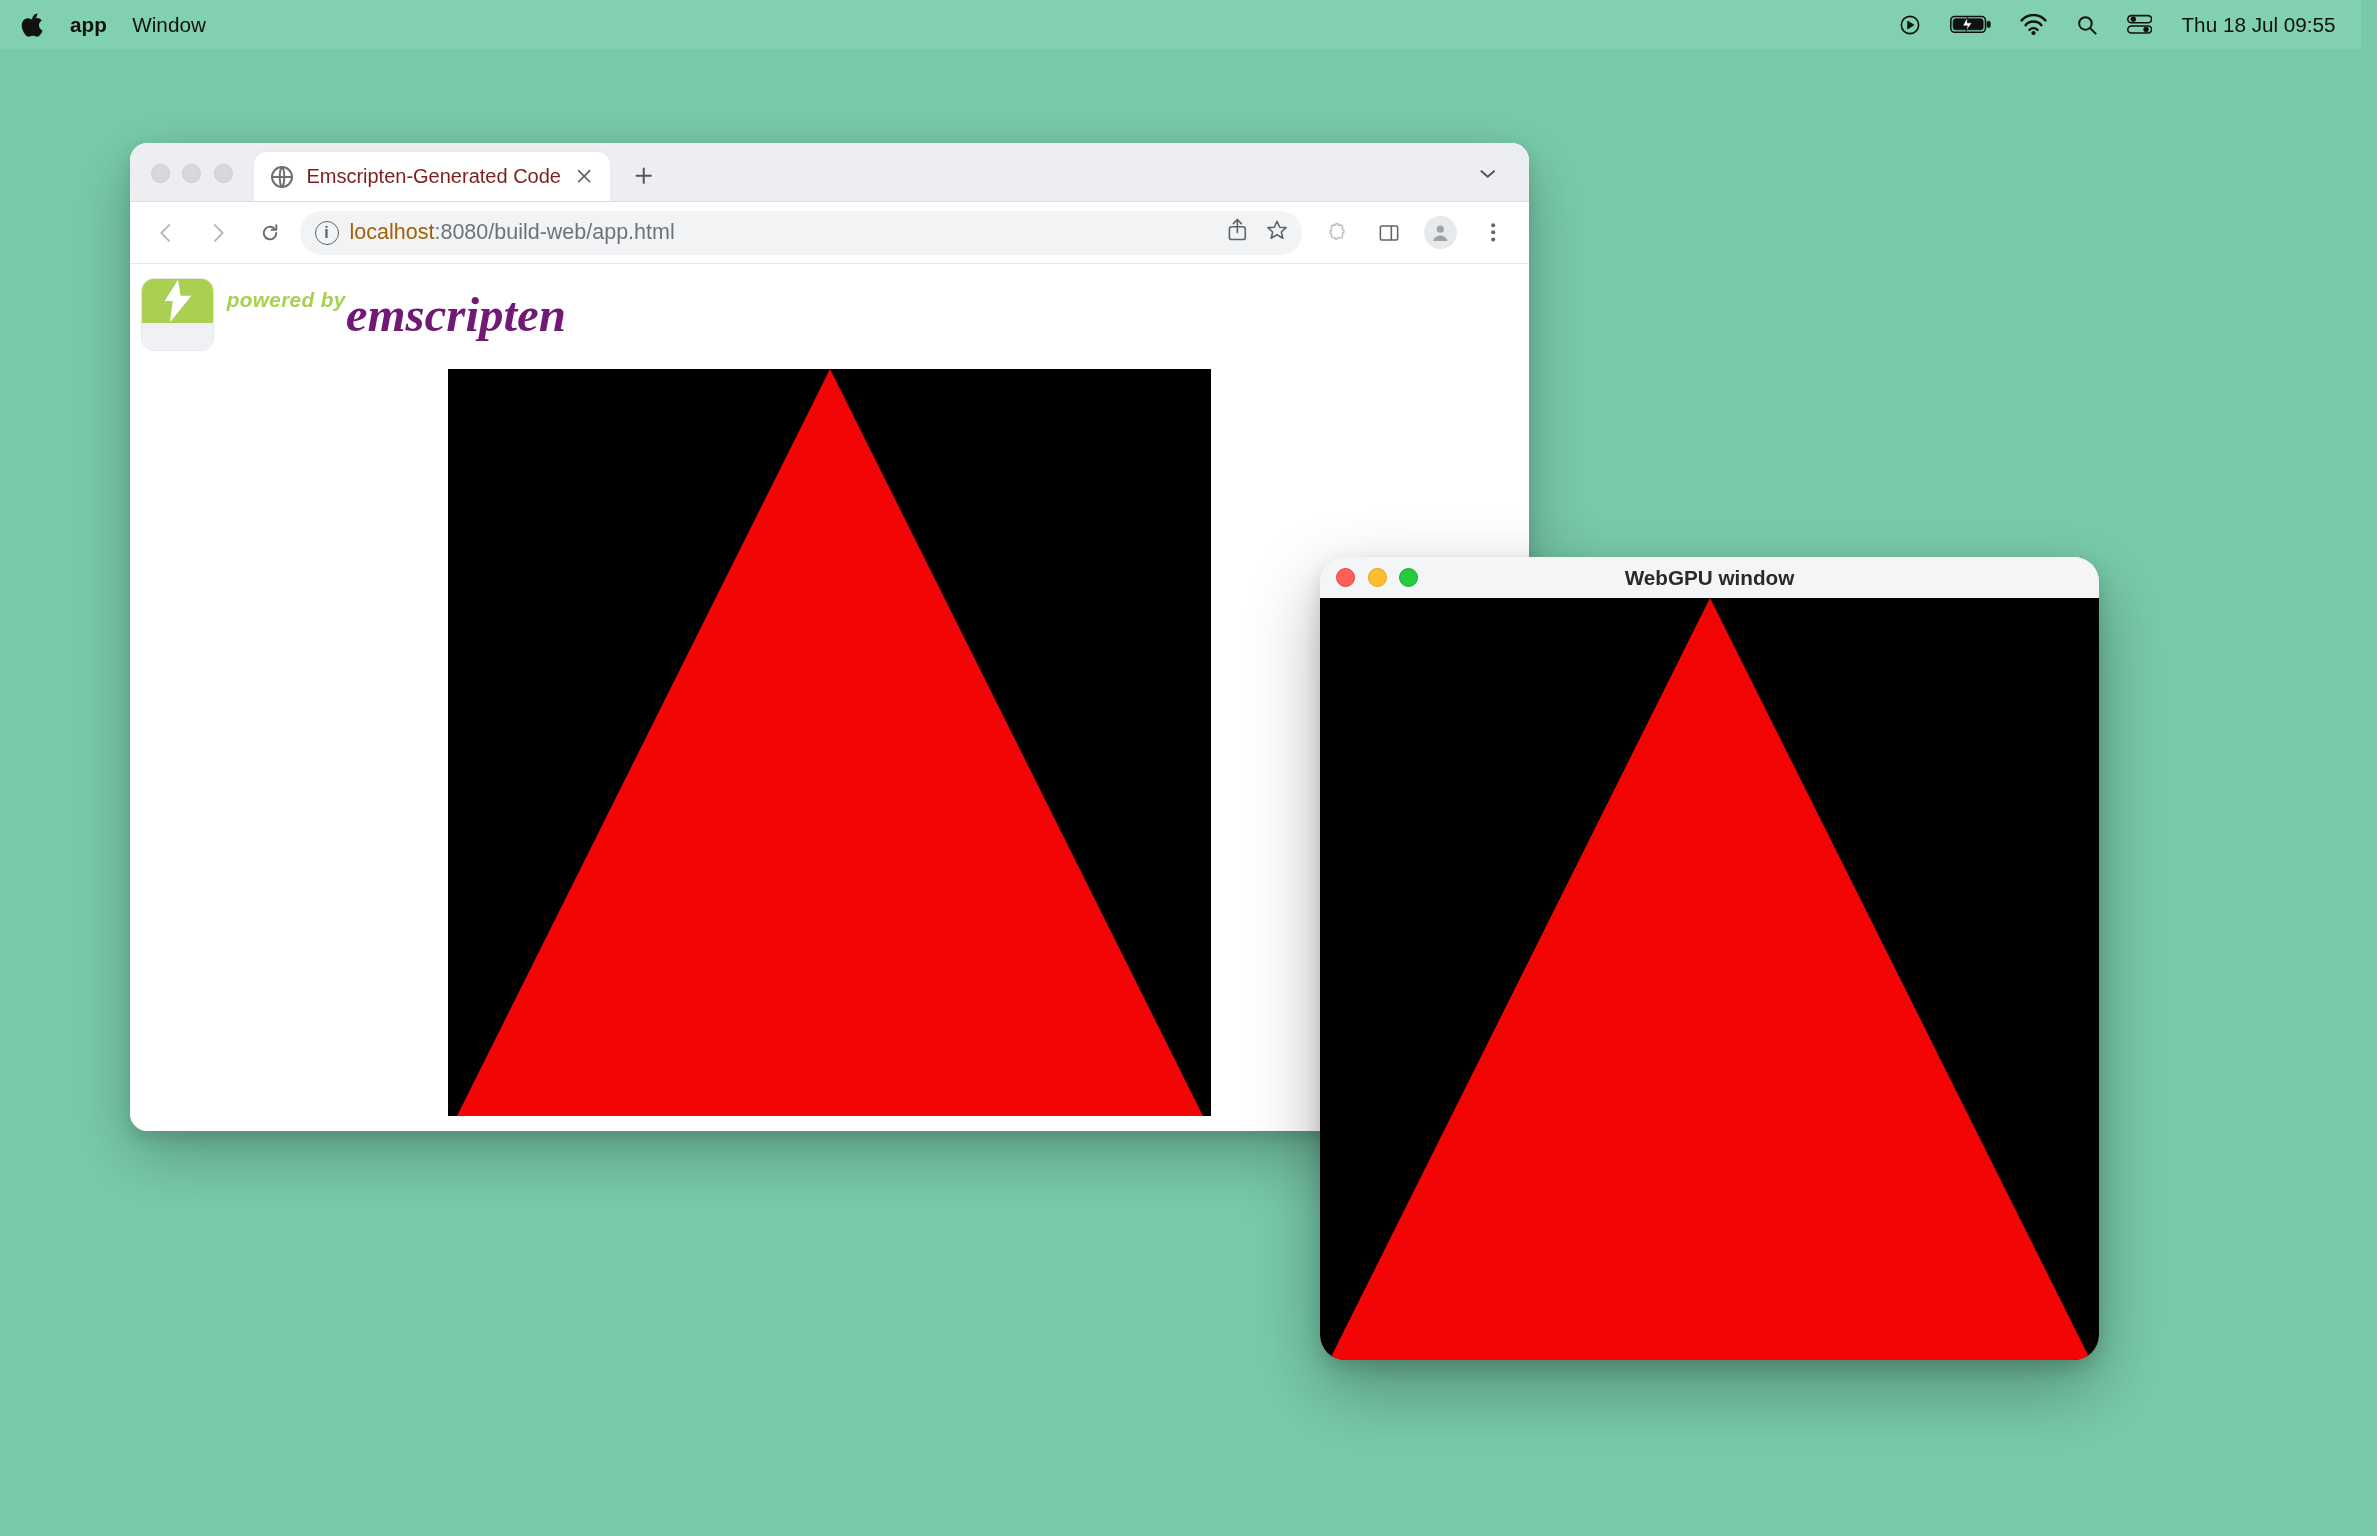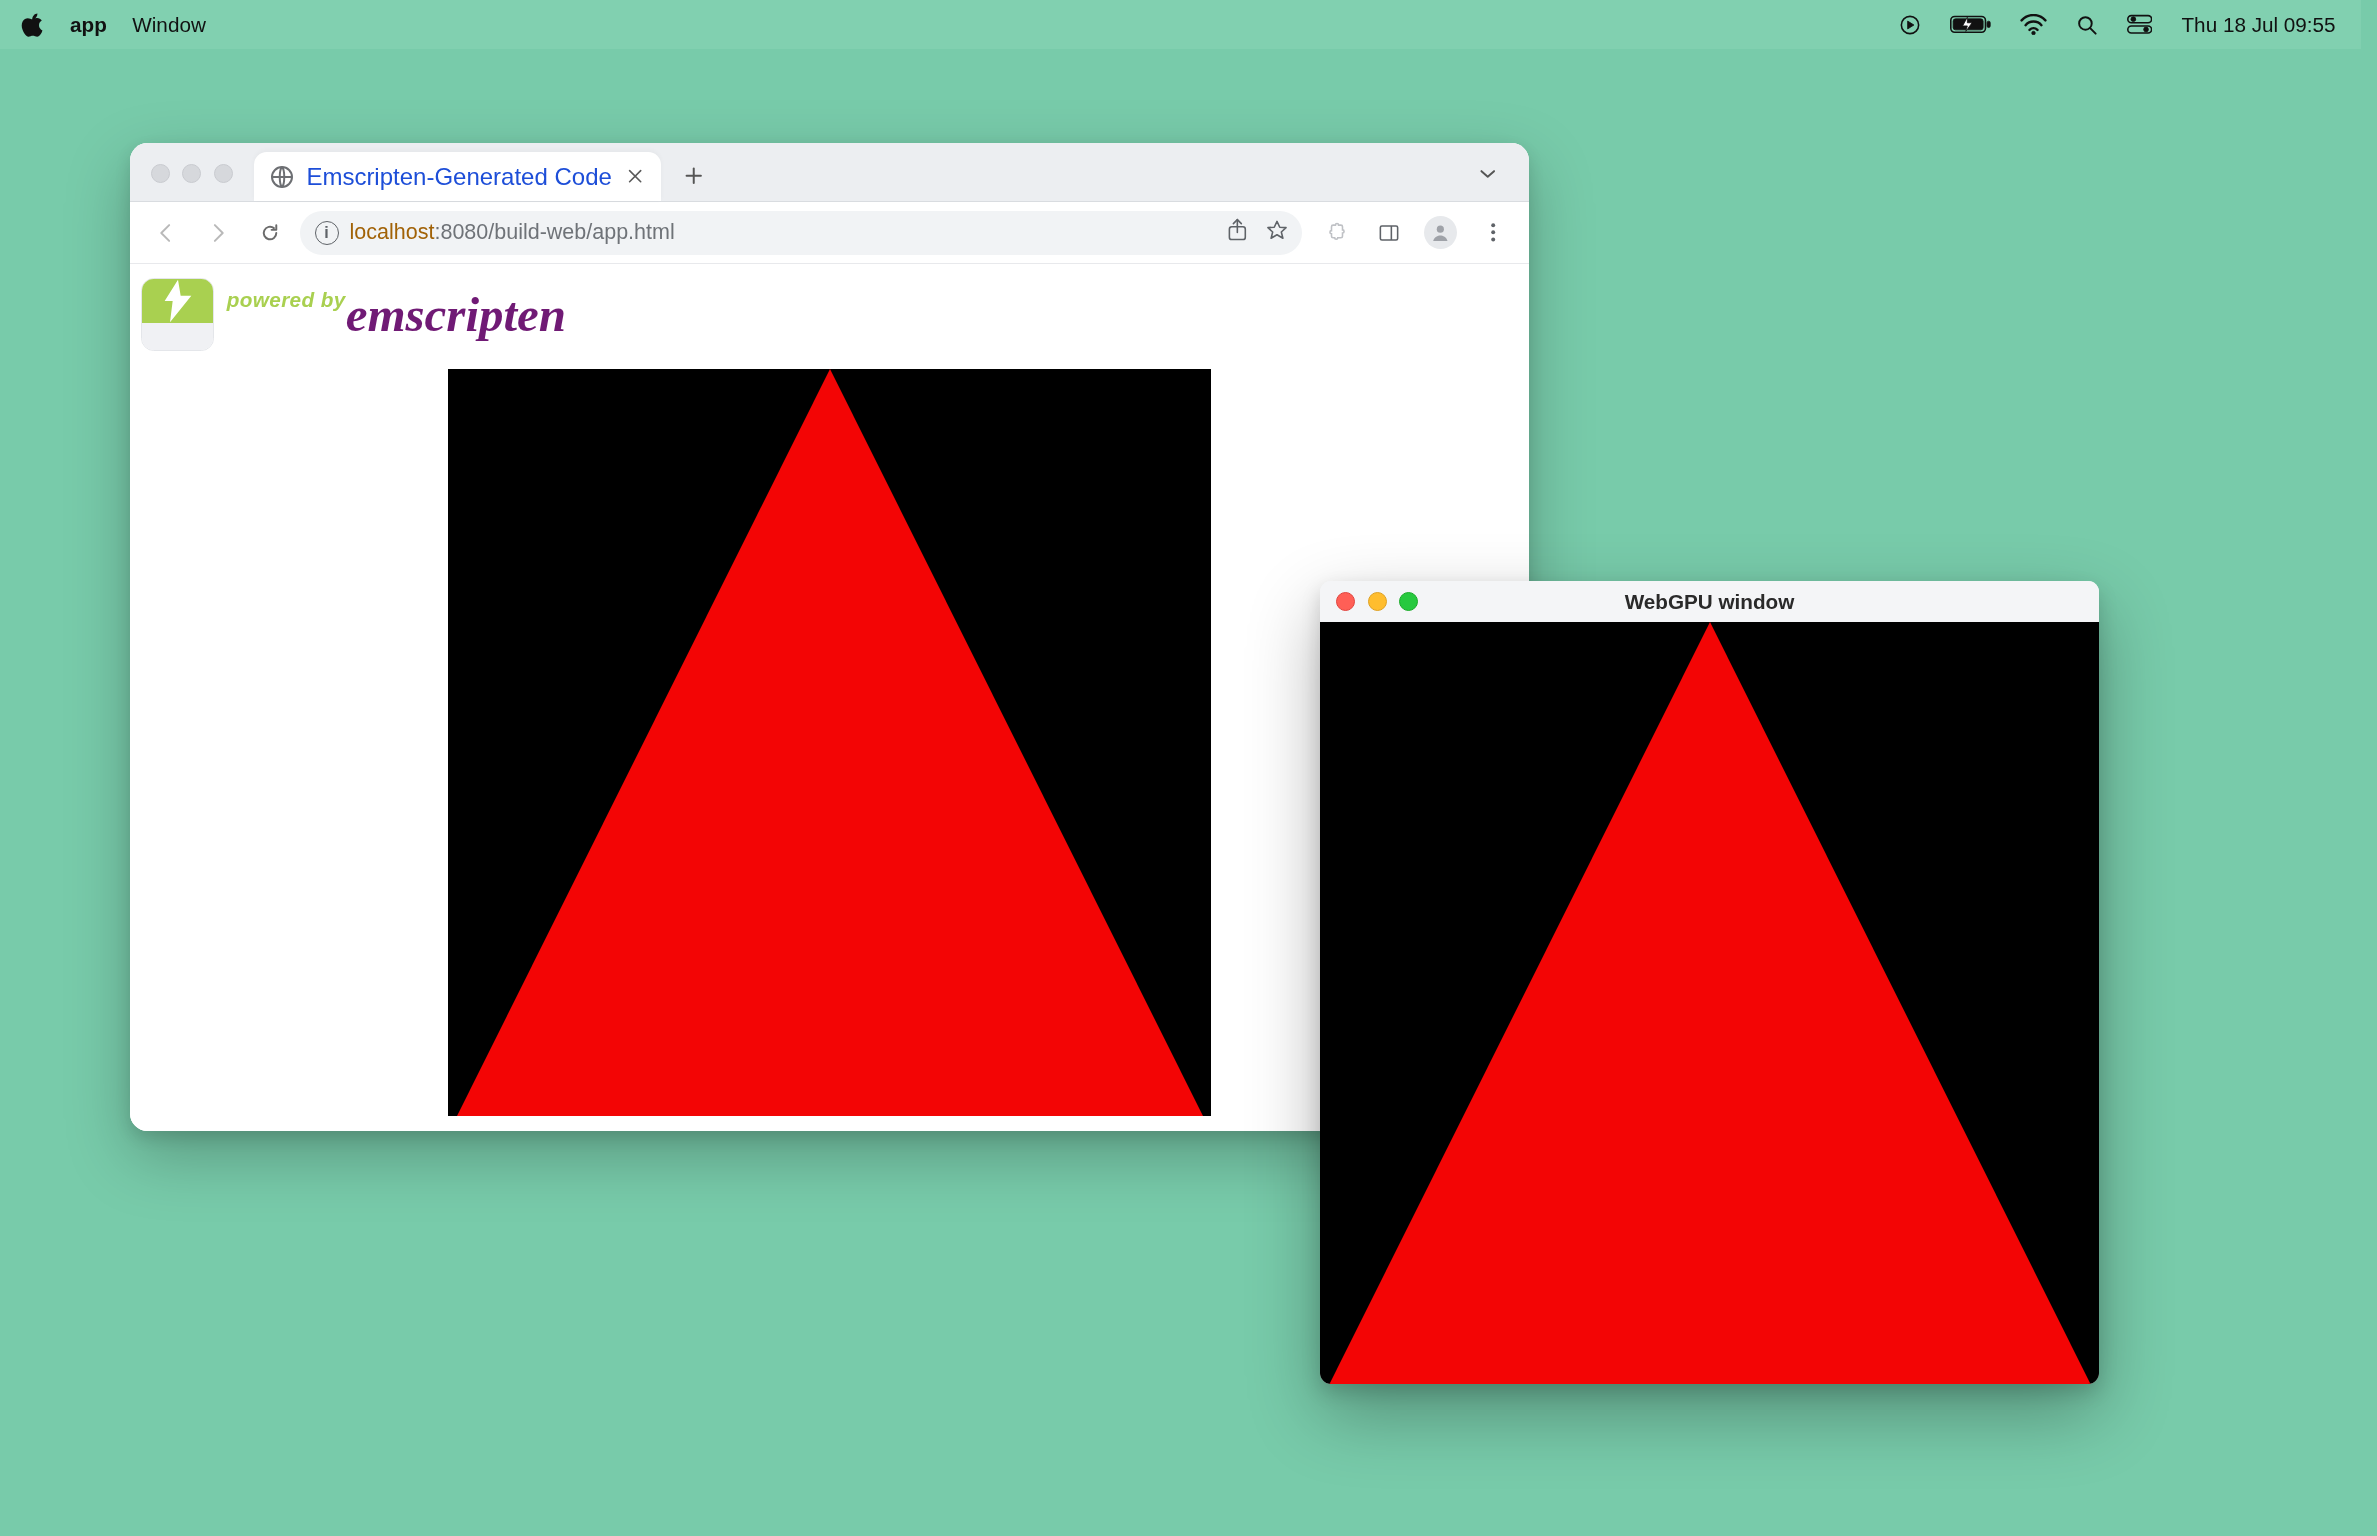--- a/index.html
+++ b/index.html
@@ -76,21 +76,21 @@
     background: #fff;
     border-radius: 12.7px 12.7px 0 0;
     display: flex;
     align-items: center;
     gap: 12.7px;
     padding: 0 16px;
     min-width: 334px;
     box-shadow: 0 -1.6px 4.8px rgba(0,0,0,0.03);
   }
   .tab .favicon svg { width: 24px; height: 24px; display:block; }
-  .tab-title { font-size: 24px; color: #1d4ed8; flex:1; white-space:nowrap; }
+  .tab-title { font-size: 20px; color: #7f1d1d; flex:1; white-space:nowrap; }
   .tab-close { width: 20.7px; height: 20.7px; display:flex; align-items:center; justify-content:center; color:#5a5a5a; }
   .new-tab {
     width: 44px; height: 44px;
     margin-left: 11px; margin-bottom: 3.2px;
     display:flex; align-items:center; justify-content:center;
     color:#555; font-size: 24px;
     border-radius: 50%;
   }
   .tab-overflow {
     position: absolute;
@@ -188,25 +188,25 @@
     width:0; height:0;
     border-left: 381px solid transparent;
     border-right: 381px solid transparent;
     border-bottom: 763px solid #f30505;
   }
 
   
   .native-window {
     position:absolute;
     left: 1320px;
-    top: 581px;
+    top: 557px;
     width: 779px;
     height: 803px;
     background:#f4f5f7;
-    border-radius: 11px;
+    border-radius: 25px;
     box-shadow: 0 29px 72px rgba(0,0,0,0.3), 0 8px 19px rgba(0,0,0,0.15);
     overflow:hidden;
   }
   .native-titlebar {
     height: 41px;
     background:#f4f5f7;
     display:flex;
     align-items:center;
     justify-content:center;
     position:relative;

